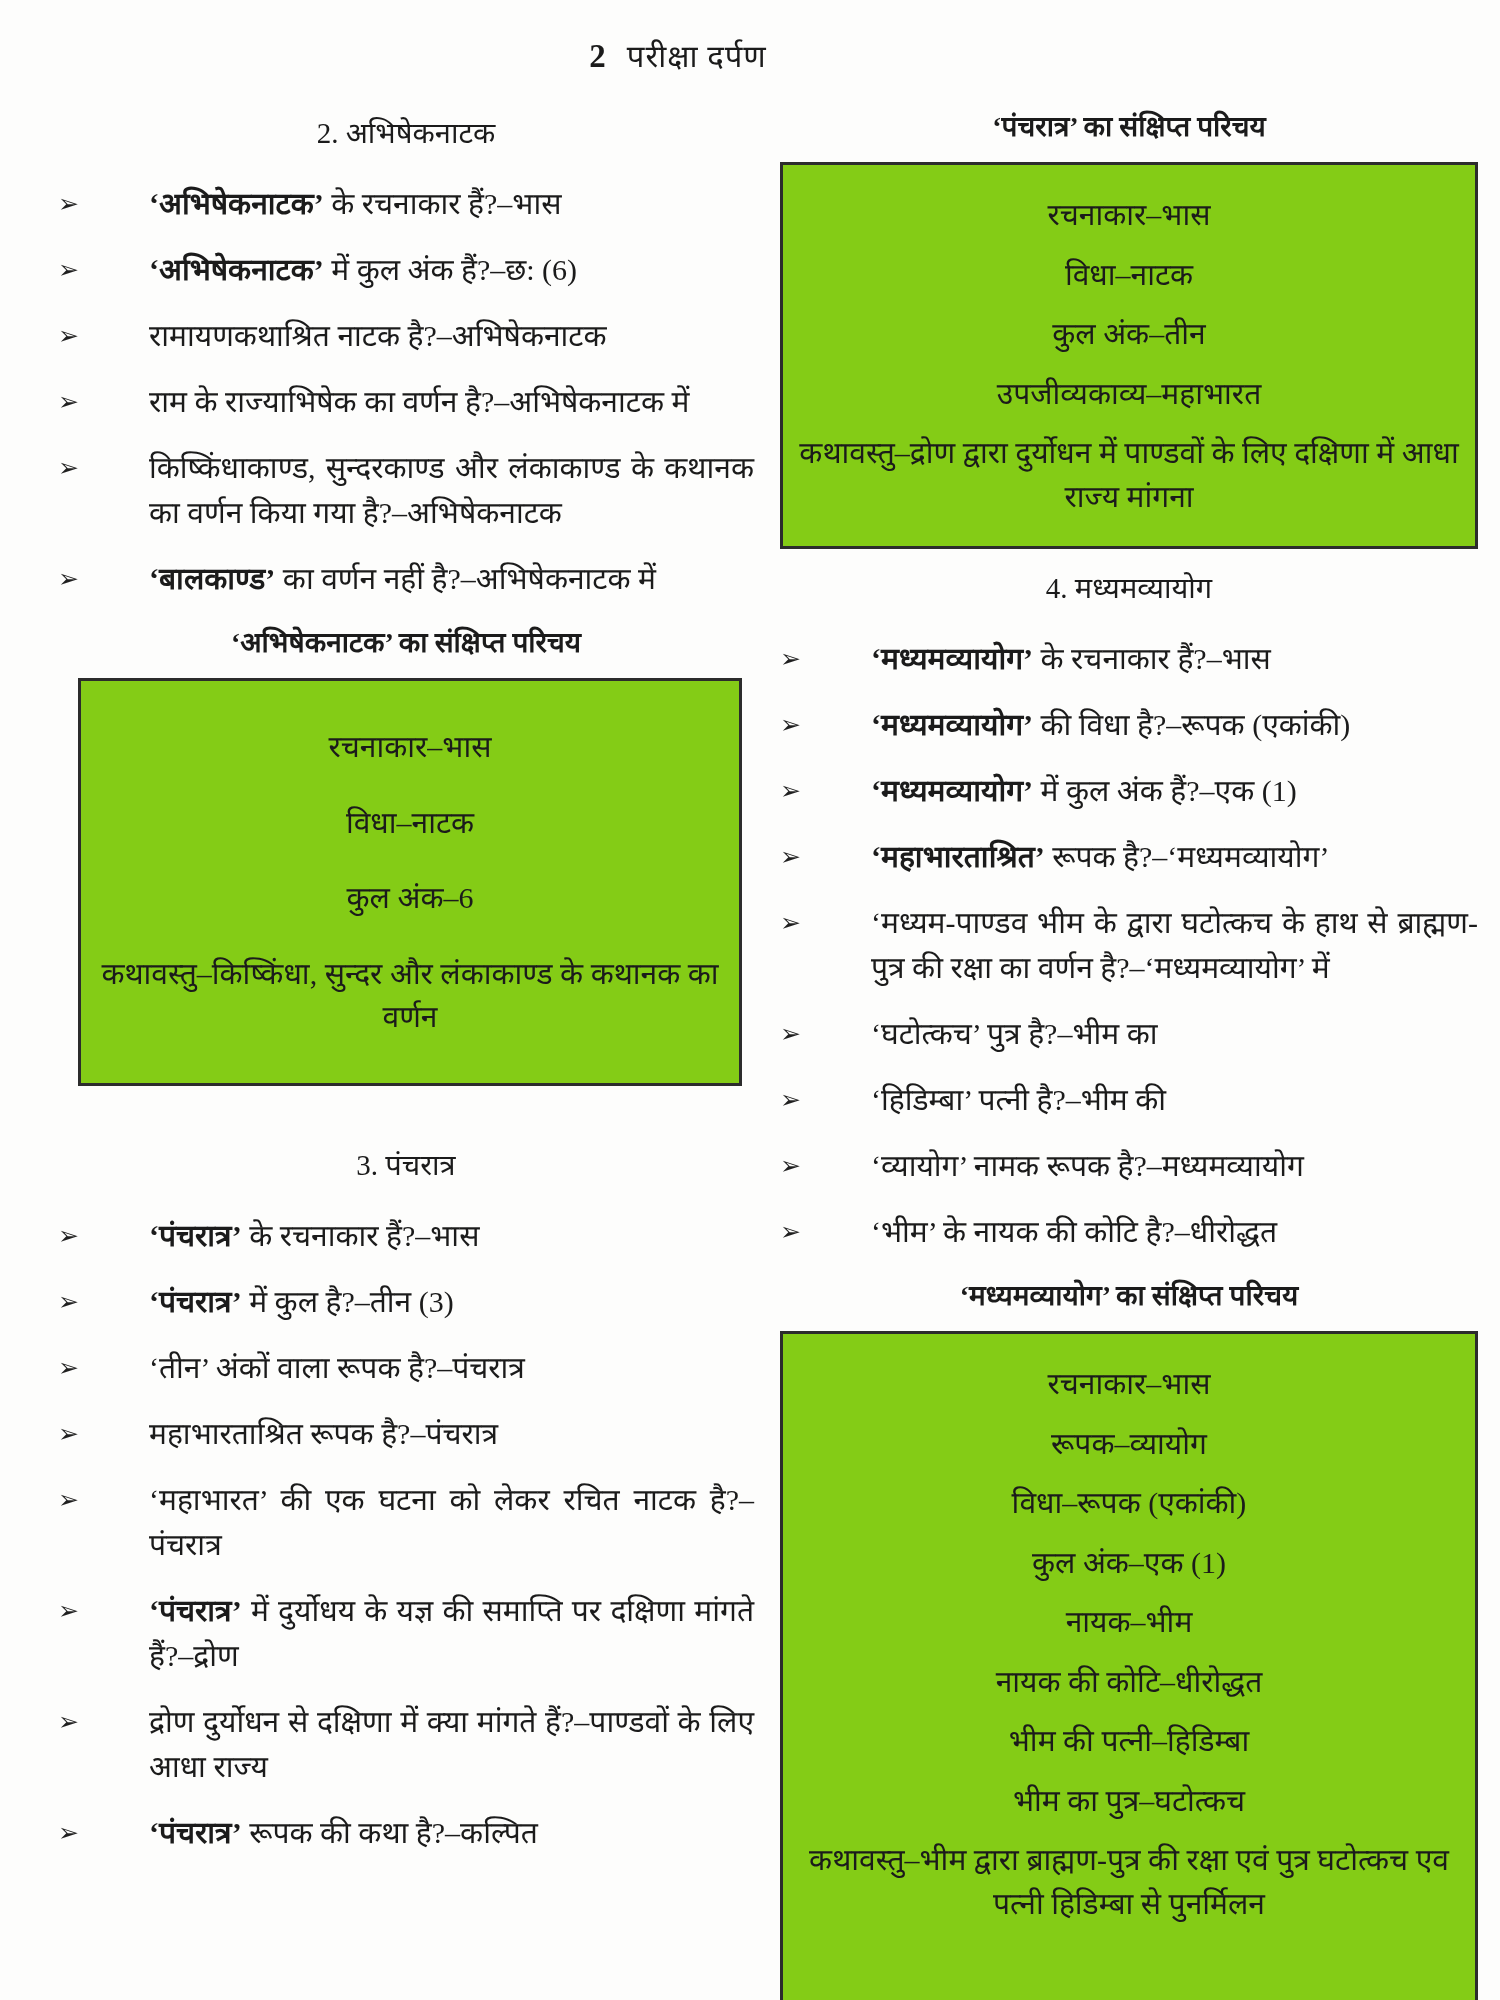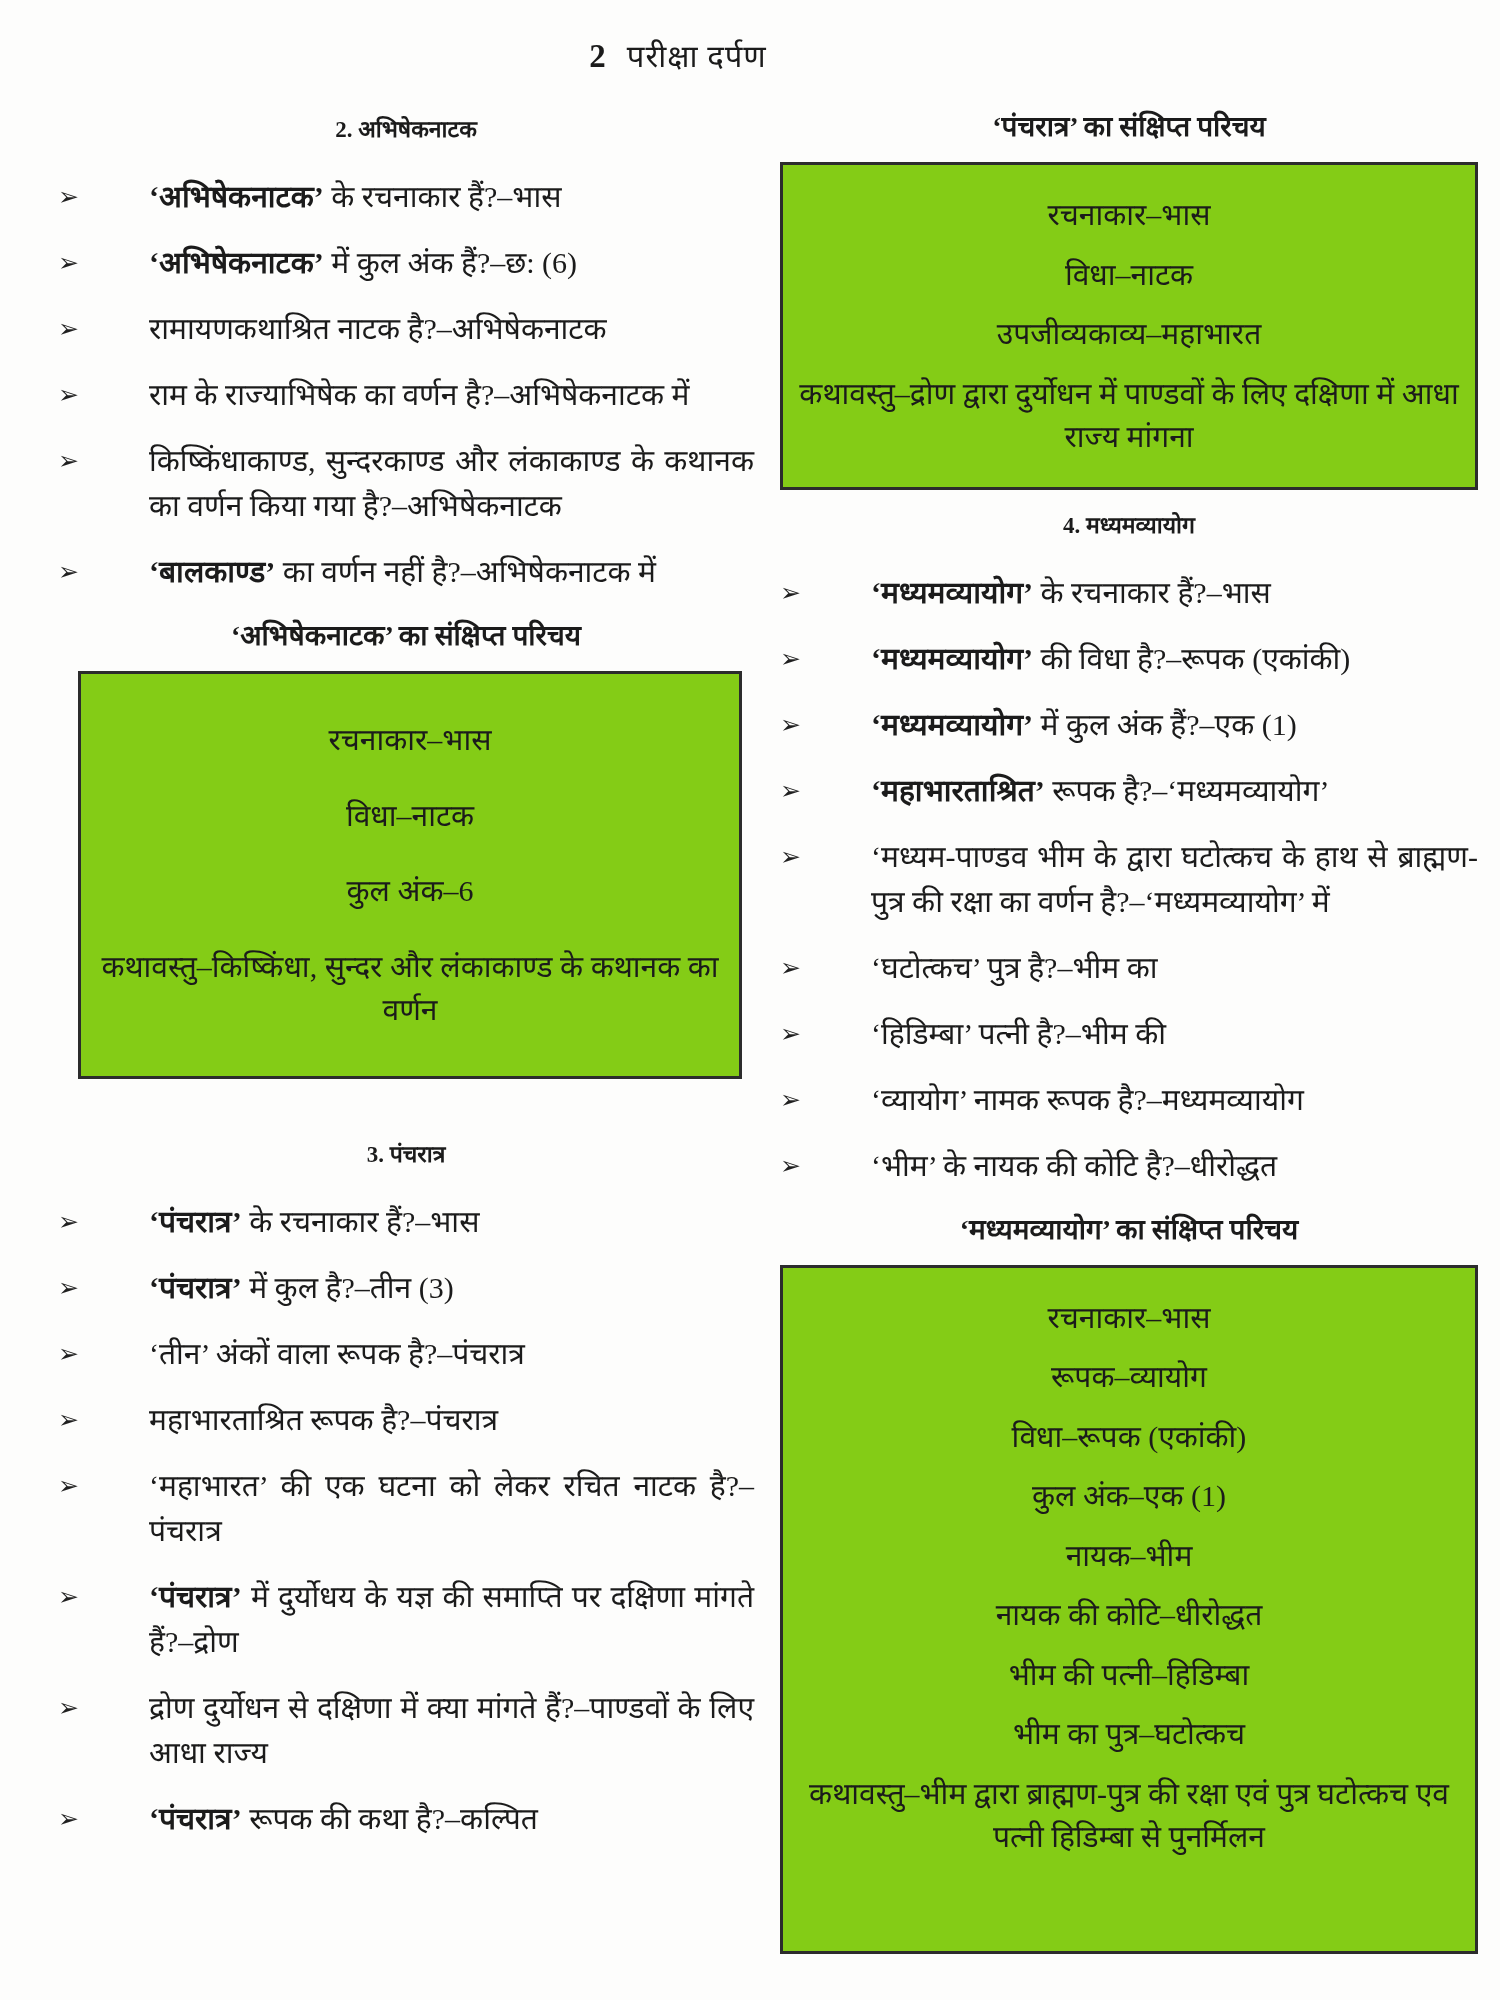--- a/index.html
+++ b/index.html
@@ -11,21 +11,21 @@
   .page{padding:34px 22px 0 58px;}
   .page-header{
     text-align:center;font-size:31px;margin:0 180px 30px 0;
     letter-spacing:1px;
   }
   .page-header .pagenum{font-weight:bold;margin-right:20px;font-size:33px;}
   .columns{display:flex;gap:26px;align-items:flex-start;}
   .col{flex:1;min-width:0;}
   .col-left{flex:0 0 696px;}
   .section-heading{
-    text-align:center;font-weight:bold;font-size:23px;
+    text-align:center;font-weight:normal;font-size:29px;
     margin:6px 0 30px 0;
   }
   .box-heading{
     text-align:center;font-weight:bold;font-size:28px;
     margin:14px 0 18px 0;
   }
   .bullet{display:flex;font-size:30px;line-height:1.5;margin-bottom:21px;}
   .bullet .marker{
     flex:0 0 52px;font-size:25px;padding-top:4px;color:#1f1f1f;
     font-family:"DejaVu Sans",sans-serif;
@@ -130,20 +130,21 @@
 
     </div>
 
     <div class="col col-right">
 
       <div class="box-heading" style="margin-top:0;">‘पंचरात्र’ का संक्षिप्त परिचय</div>
 
       <div class="infobox box-tight">
         <div class="line">रचनाकार–भास</div>
         <div class="line">विधा–नाटक</div>
+        <div class="line">कुल अंक–तीन</div>
         <div class="line">उपजीव्यकाव्य–महाभारत</div>
         <div class="line">कथावस्तु–द्रोण द्वारा दुर्योधन में पाण्डवों के लिए दक्षिणा में आधा राज्य मांगना</div>
       </div>
 
       <div class="section-heading" style="margin-top:18px;">4. मध्यमव्यायोग</div>
 
       <div class="bullet">
         <span class="marker">➢</span>
         <span class="text"><b class="lead">‘मध्यमव्यायोग’</b><span> के रचनाकार हैं?–भास</span></span>
       </div>

